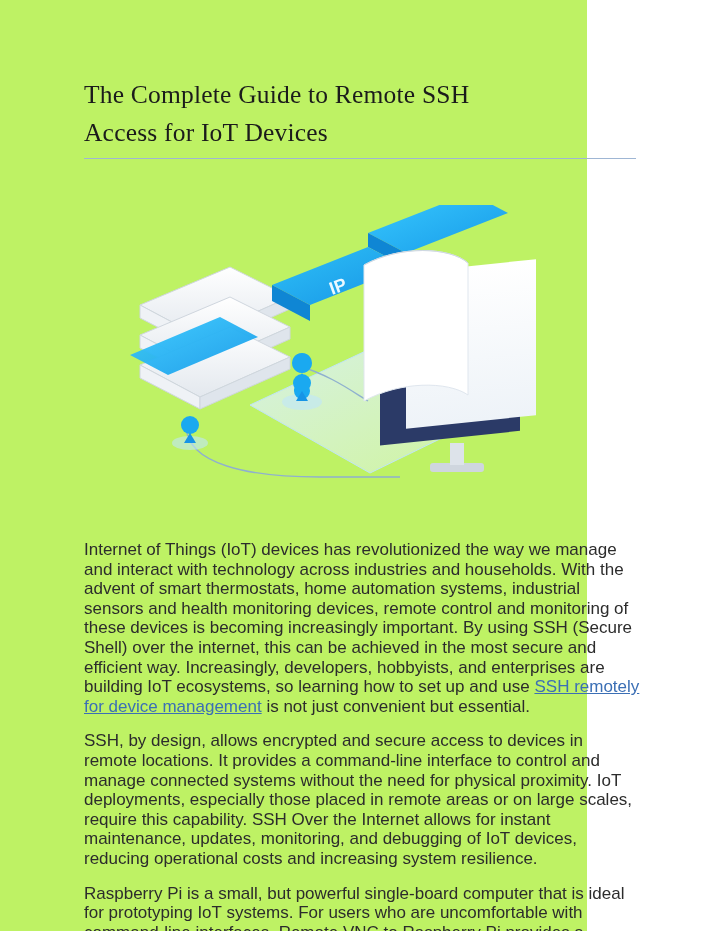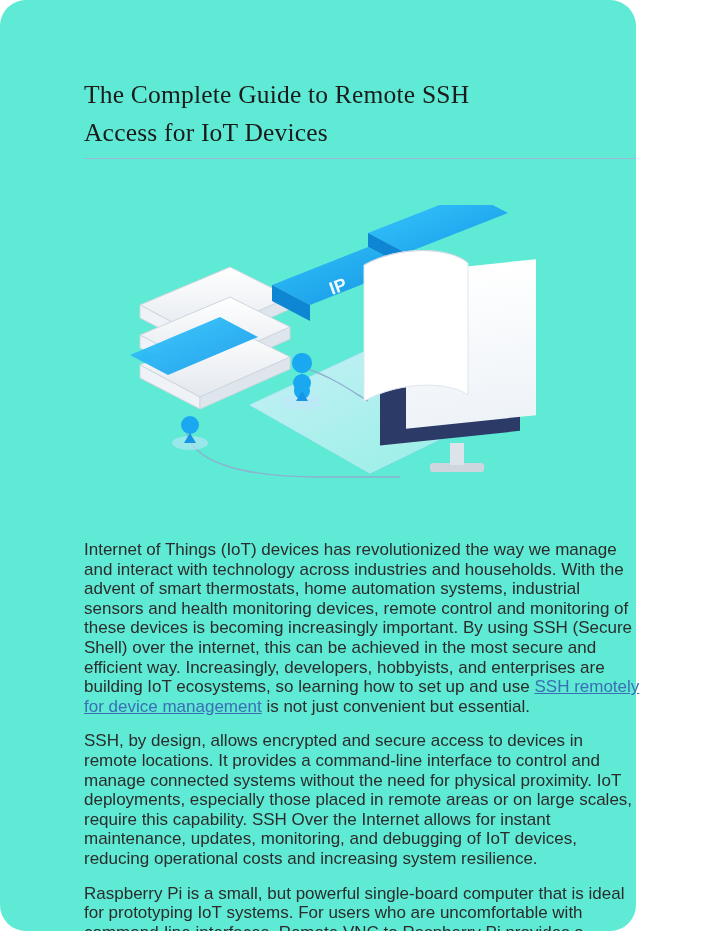--- a/index.html
+++ b/index.html
@@ -9,25 +9,24 @@
   }
   body {
     width: 720px;
     height: 931px;
     overflow: hidden;
     font-family: "Liberation Sans", sans-serif;
     color: #222222;
   }
   .page {
     position: relative;
-    width: 636px;
+    width: 587px;
     height: 931px;
-    background: #5eead4;
+    background: #bef264;
     box-sizing: border-box;
-    border-radius: 26px;
   }
 
   
   .title-block {
     position: absolute;
     left: 84px;
     top: 76px;
     width: 552px;
   }
   .doc-title {

